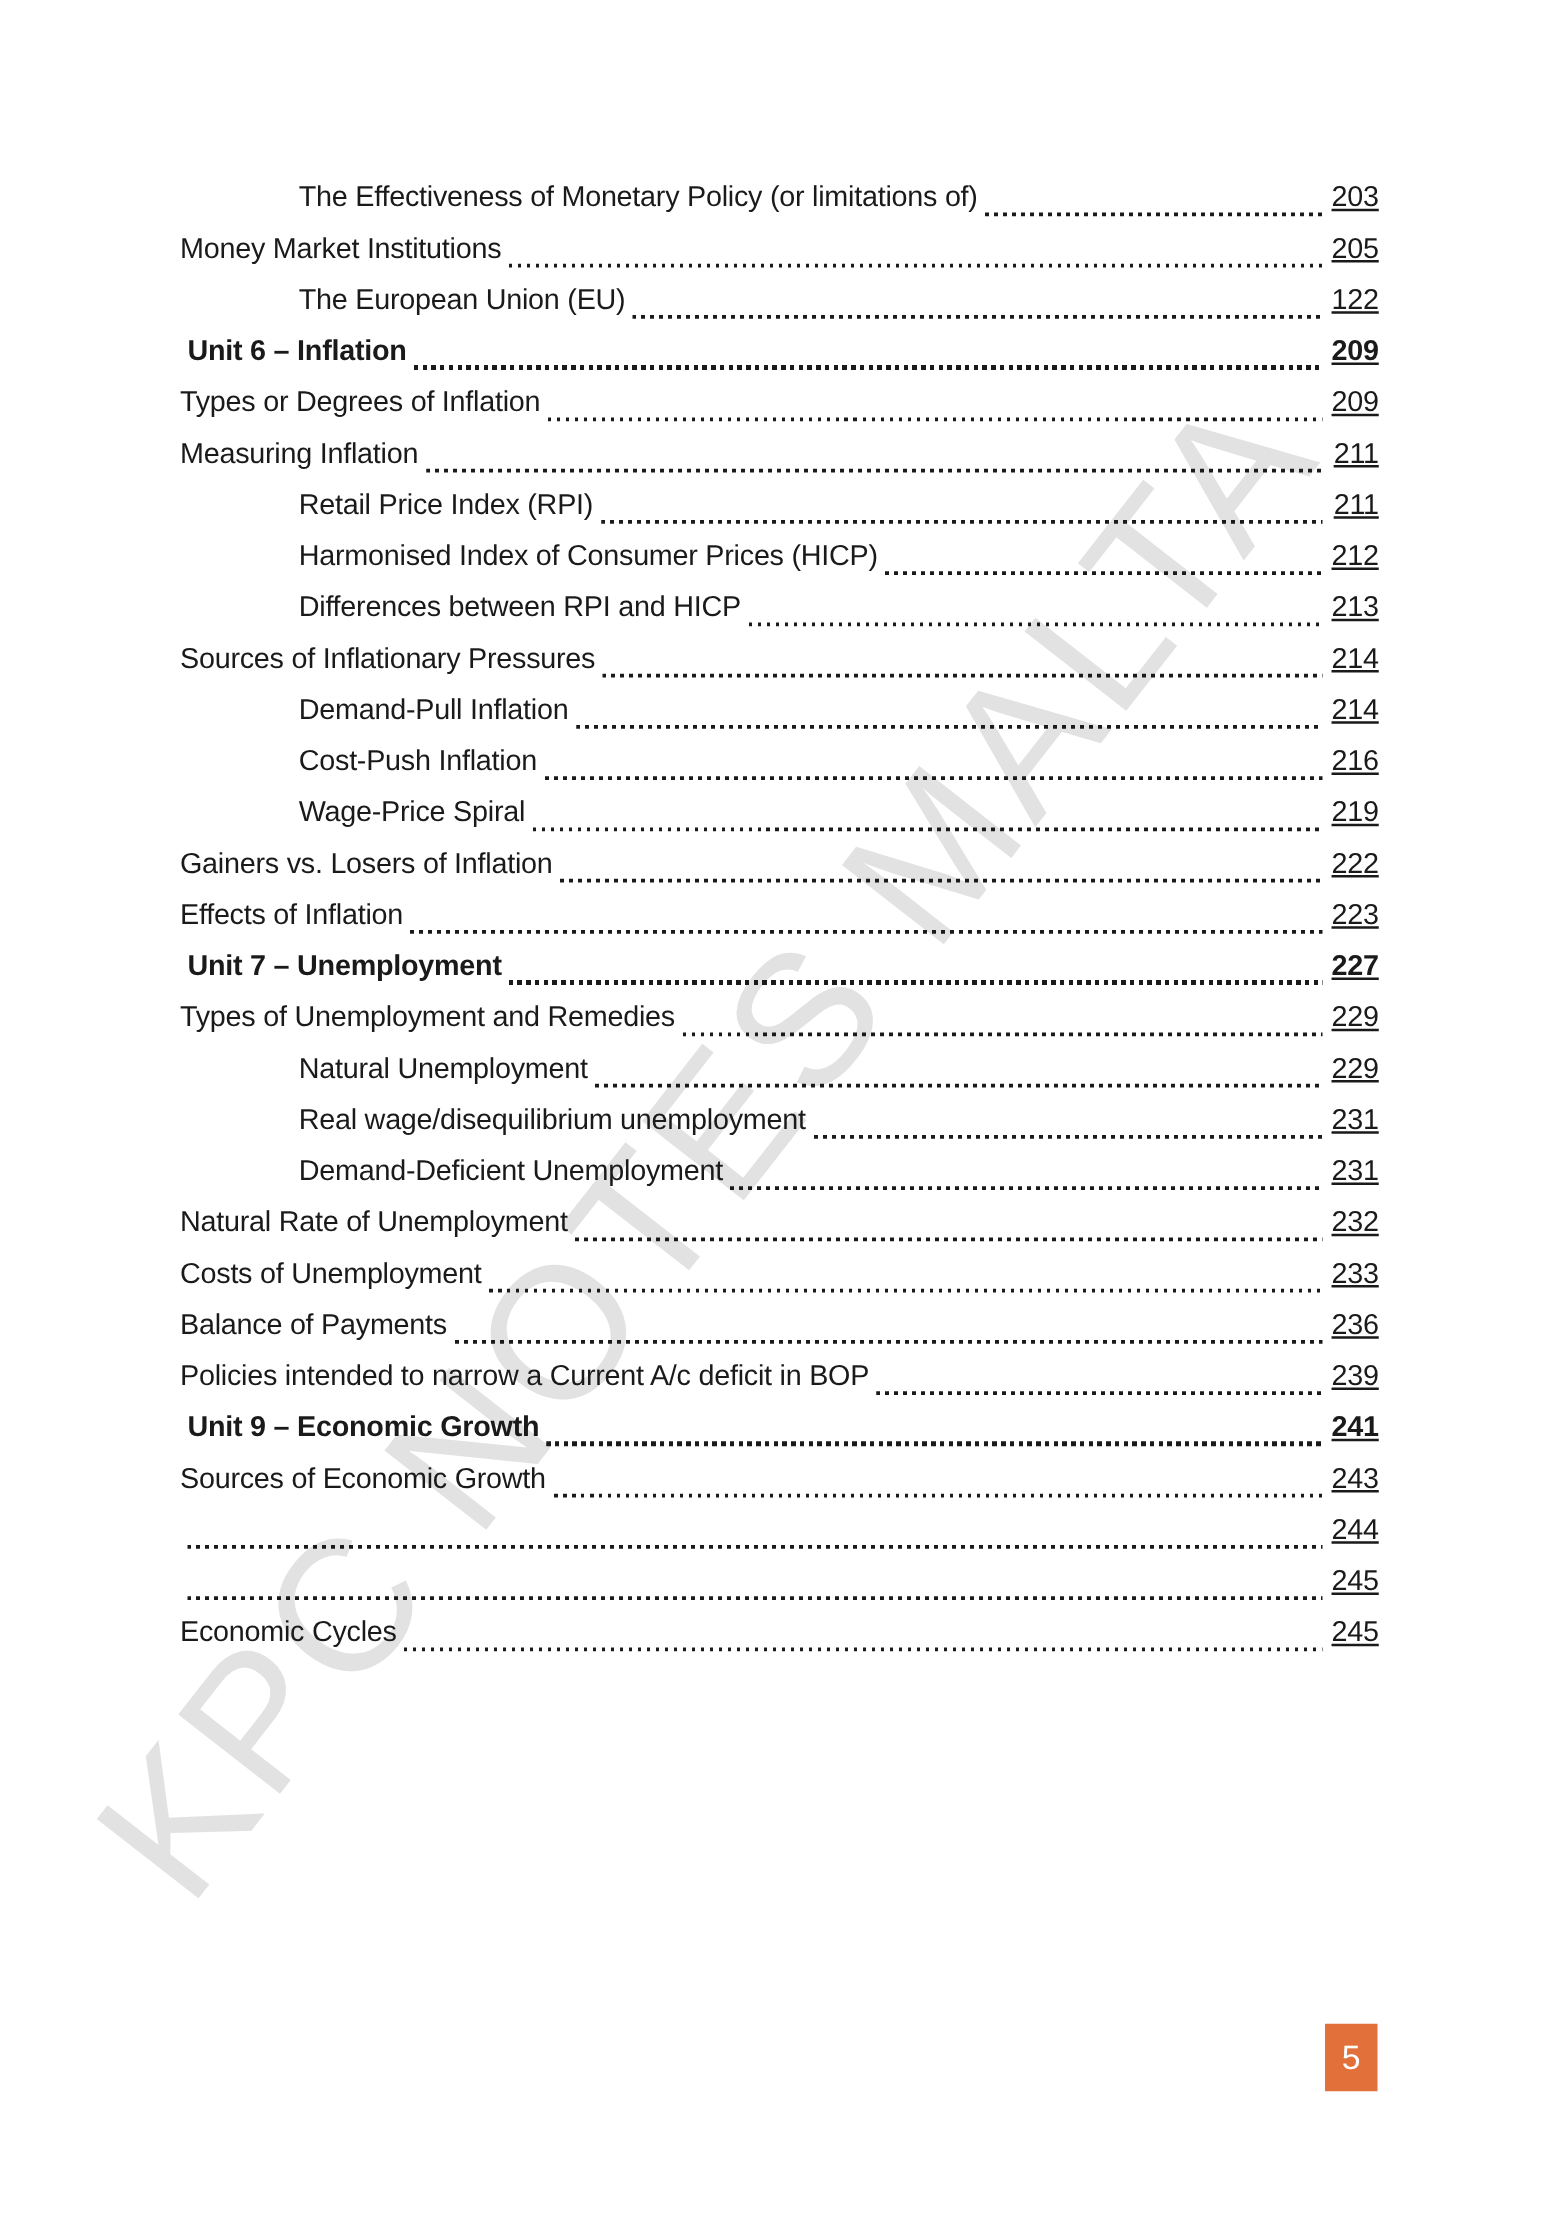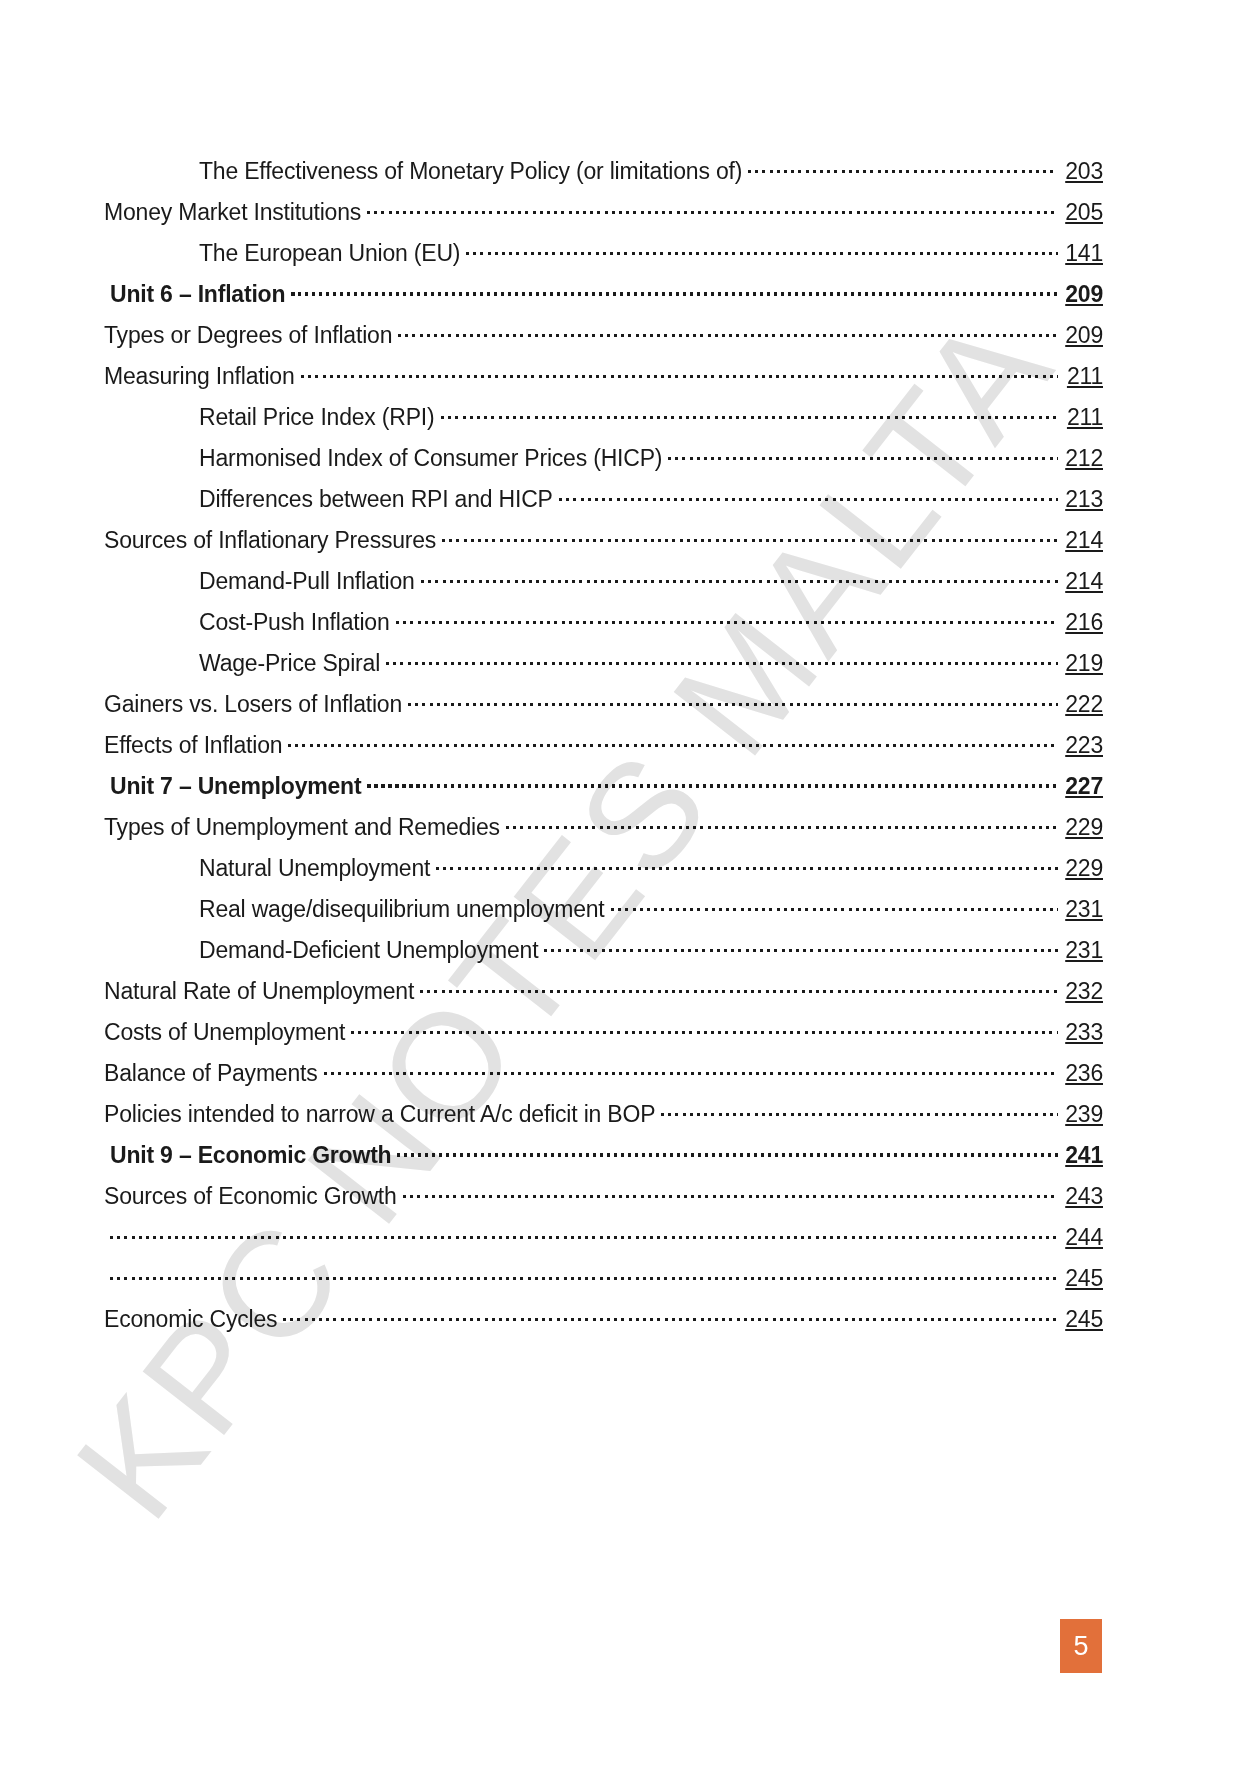--- a/index.html
+++ b/index.html
@@ -27,26 +27,27 @@
   }
   .toc {
     position:absolute;
     left:0;
     top:144px;
     width:1252px;
   }
   .row {
     position:relative;
     display:flex;
-    align-items:flex-end;
+    align-items:flex-start;
     height:41px;
     font-size:23px;
     letter-spacing:-0.2px;
     padding-right:149px;
     box-sizing:border-box;
+    margin-left:40px;
   }
   .lvl1 { padding-left:110px; font-weight:bold; }
   .lvl2 { padding-left:104px; }
   .lvl3 { padding-left:199px; }
   .title { white-space:nowrap; }
   .dots {
     flex:1;
     height:3.2px;
     align-self:flex-end;
     margin:0 5px 12px 6px;
@@ -85,21 +86,21 @@
         <span class="pg">203</span>
       </div>
       <div class="row lvl2">
         <span class="title">Money Market Institutions</span>
         <span class="dots"></span>
         <span class="pg">205</span>
       </div>
       <div class="row lvl3">
         <span class="title">The European Union (EU)</span>
         <span class="dots"></span>
-        <span class="pg">141</span>
+        <span class="pg">122</span>
       </div>
       <div class="row lvl1">
         <span class="title">Unit 6 – Inflation</span>
         <span class="dots"></span>
         <span class="pg">209</span>
       </div>
       <div class="row lvl2">
         <span class="title">Types or Degrees of Inflation</span>
         <span class="dots"></span>
         <span class="pg">209</span>

